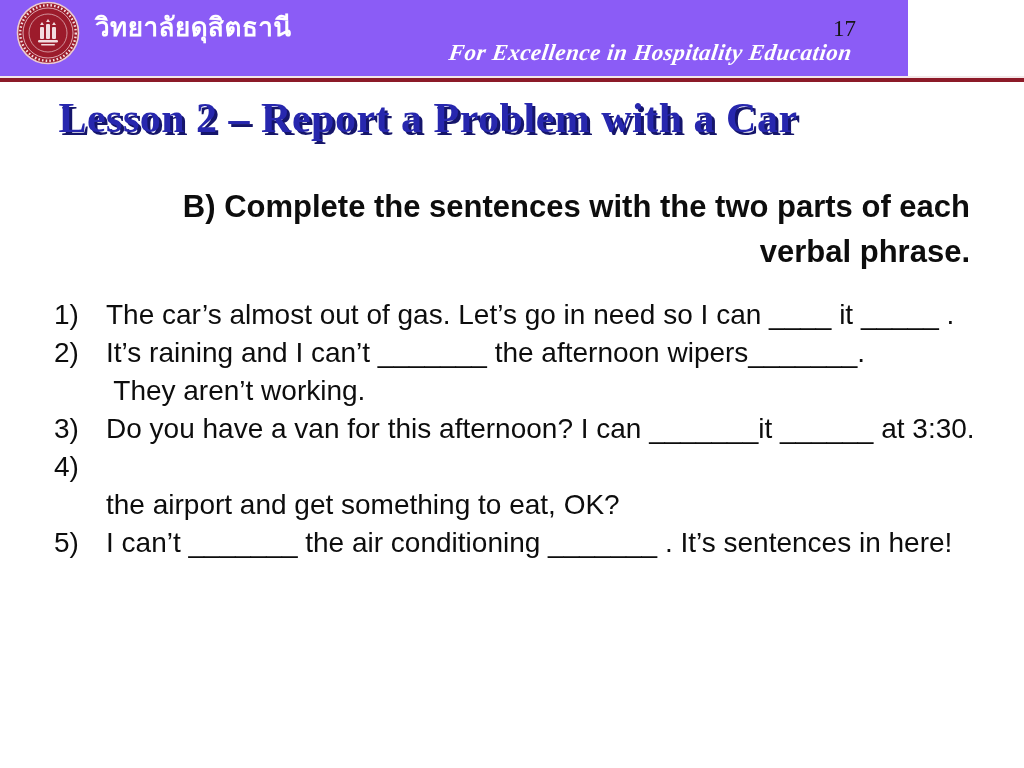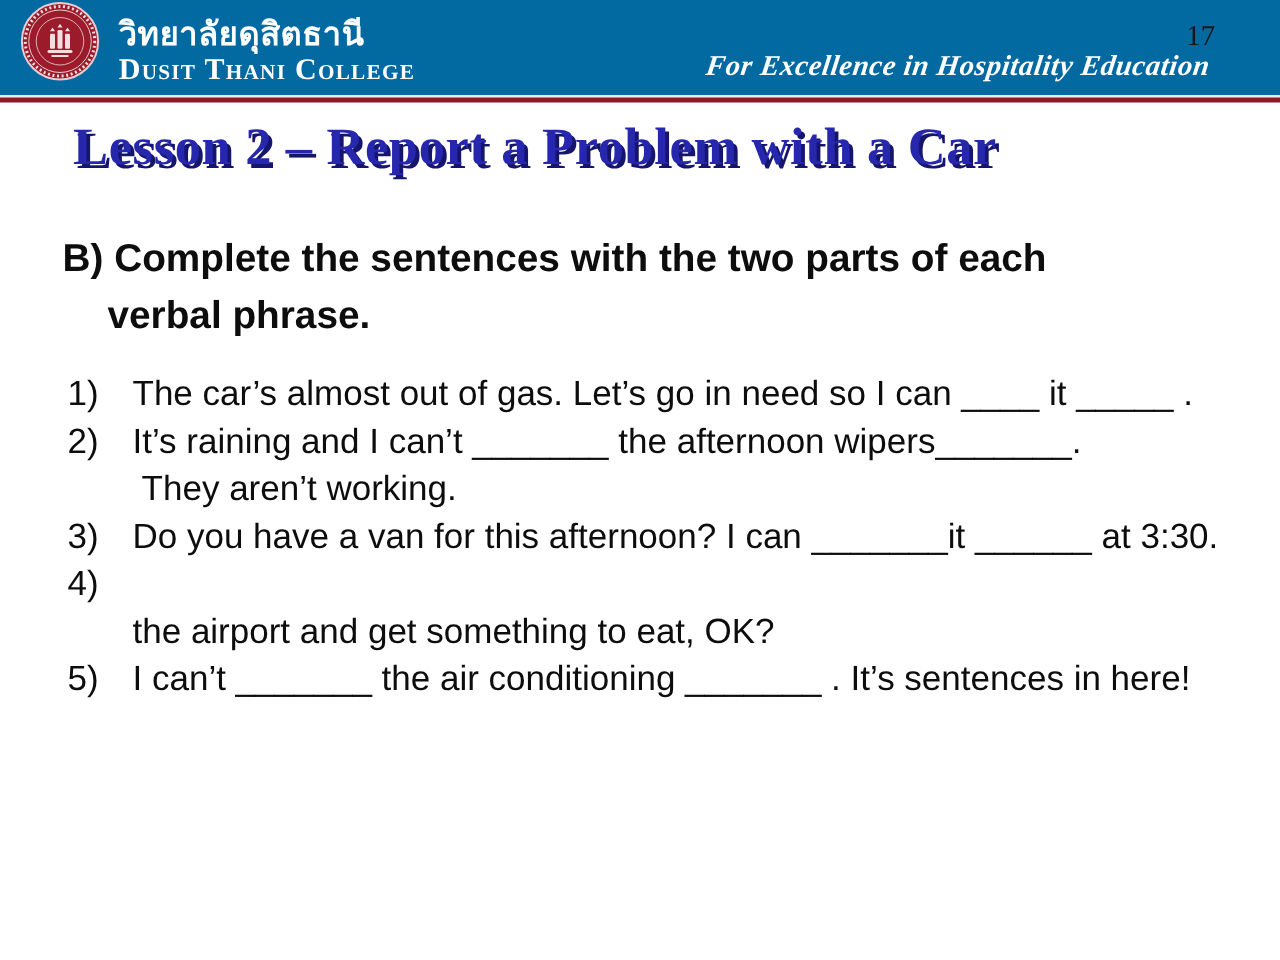--- a/index.html
+++ b/index.html
@@ -3,22 +3,22 @@
 <meta charset="utf-8">
 <style>
   html, body { margin:0; padding:0; background:#ffffff; }
   .slide {
     position:relative; width:1024px; height:768px; background:#ffffff;
     overflow:hidden; font-family:"Liberation Sans", sans-serif;
   }
 
   
   .banner {
-    position:absolute; left:0; top:0; width:1024px; height:76px;
-    background:#0369a1;
+    position:absolute; left:0; top:0; width:908px; height:76px;
+    background:#8b5cf6;
     text-decoration:underline;
   }
   .banner-gap  { position:absolute; left:0; top:76px; width:1024px; height:2px; background:#f3e7e8; }
   .banner-rule { position:absolute; left:0; top:78px; width:1024px; height:4px; background:#8c1a28; }
 
   .seal { position:absolute; left:16px; top:1px; width:64px; height:64px; }
 
   .brand { position:absolute; left:95px; top:11px; color:#ffffff; }
   .brand .thai {
     font-size:26px; font-weight:bold; line-height:32px; letter-spacing:0.5px;
@@ -43,21 +43,21 @@
   
   .title {
     position:absolute; left:0; top:94px; width:856px; text-align:center;
     font-family:"Liberation Serif", serif; font-weight:bold; font-size:42px;
     color:#2727ae; text-shadow:3px 3px 0 #15156b; letter-spacing:0.5px;
   }
 
   
   .ex-heading {
     position:absolute; left:50px; top:184px; width:920px;
-    font-weight:bold; font-size:31px; line-height:45px; color:#0d0d0d;
+    font-weight:bold; font-size:31px; line-height:45px; color:#0d0d0d;text-align:right;
   }
   .ex-heading .line2 { display:block; margin-left:36px; }
 
   .ex-list {
     position:absolute; left:54px; top:296px; width:950px;
     font-size:28px; line-height:38px; color:#0d0d0d;
   }
   .row { display:flex; }
   .row .num { flex:0 0 52px; white-space:pre; }
   .row .txt { white-space:pre; }
@@ -81,21 +81,20 @@
         <path d="M24 24 l2 -3 l2 3 z"></path>
         <path d="M30 21 l2 -3 l2 3 z"></path>
         <path d="M36 24 l2 -3 l2 3 z"></path>
         <rect x="22" y="39" width="20" height="2.4" rx="1.2"></rect>
         <rect x="25" y="43" width="14" height="1.6" rx="0.8"></rect>
       </g>
     </svg>
 
     <div class="brand">
       <div class="thai">วิทยาลัยดุสิตธานี</div>
-      <div class="college">Dusit Thani College</div>
     </div>
 
     <div class="page-number">17</div>
 
     <div class="tagline">For Excellence in Hospitality Education</div>
   </div>
   <div class="banner-gap"></div>
   <div class="banner-rule"></div>
 
   <div class="title">Lesson 2 – Report a Problem with a Car</div>

